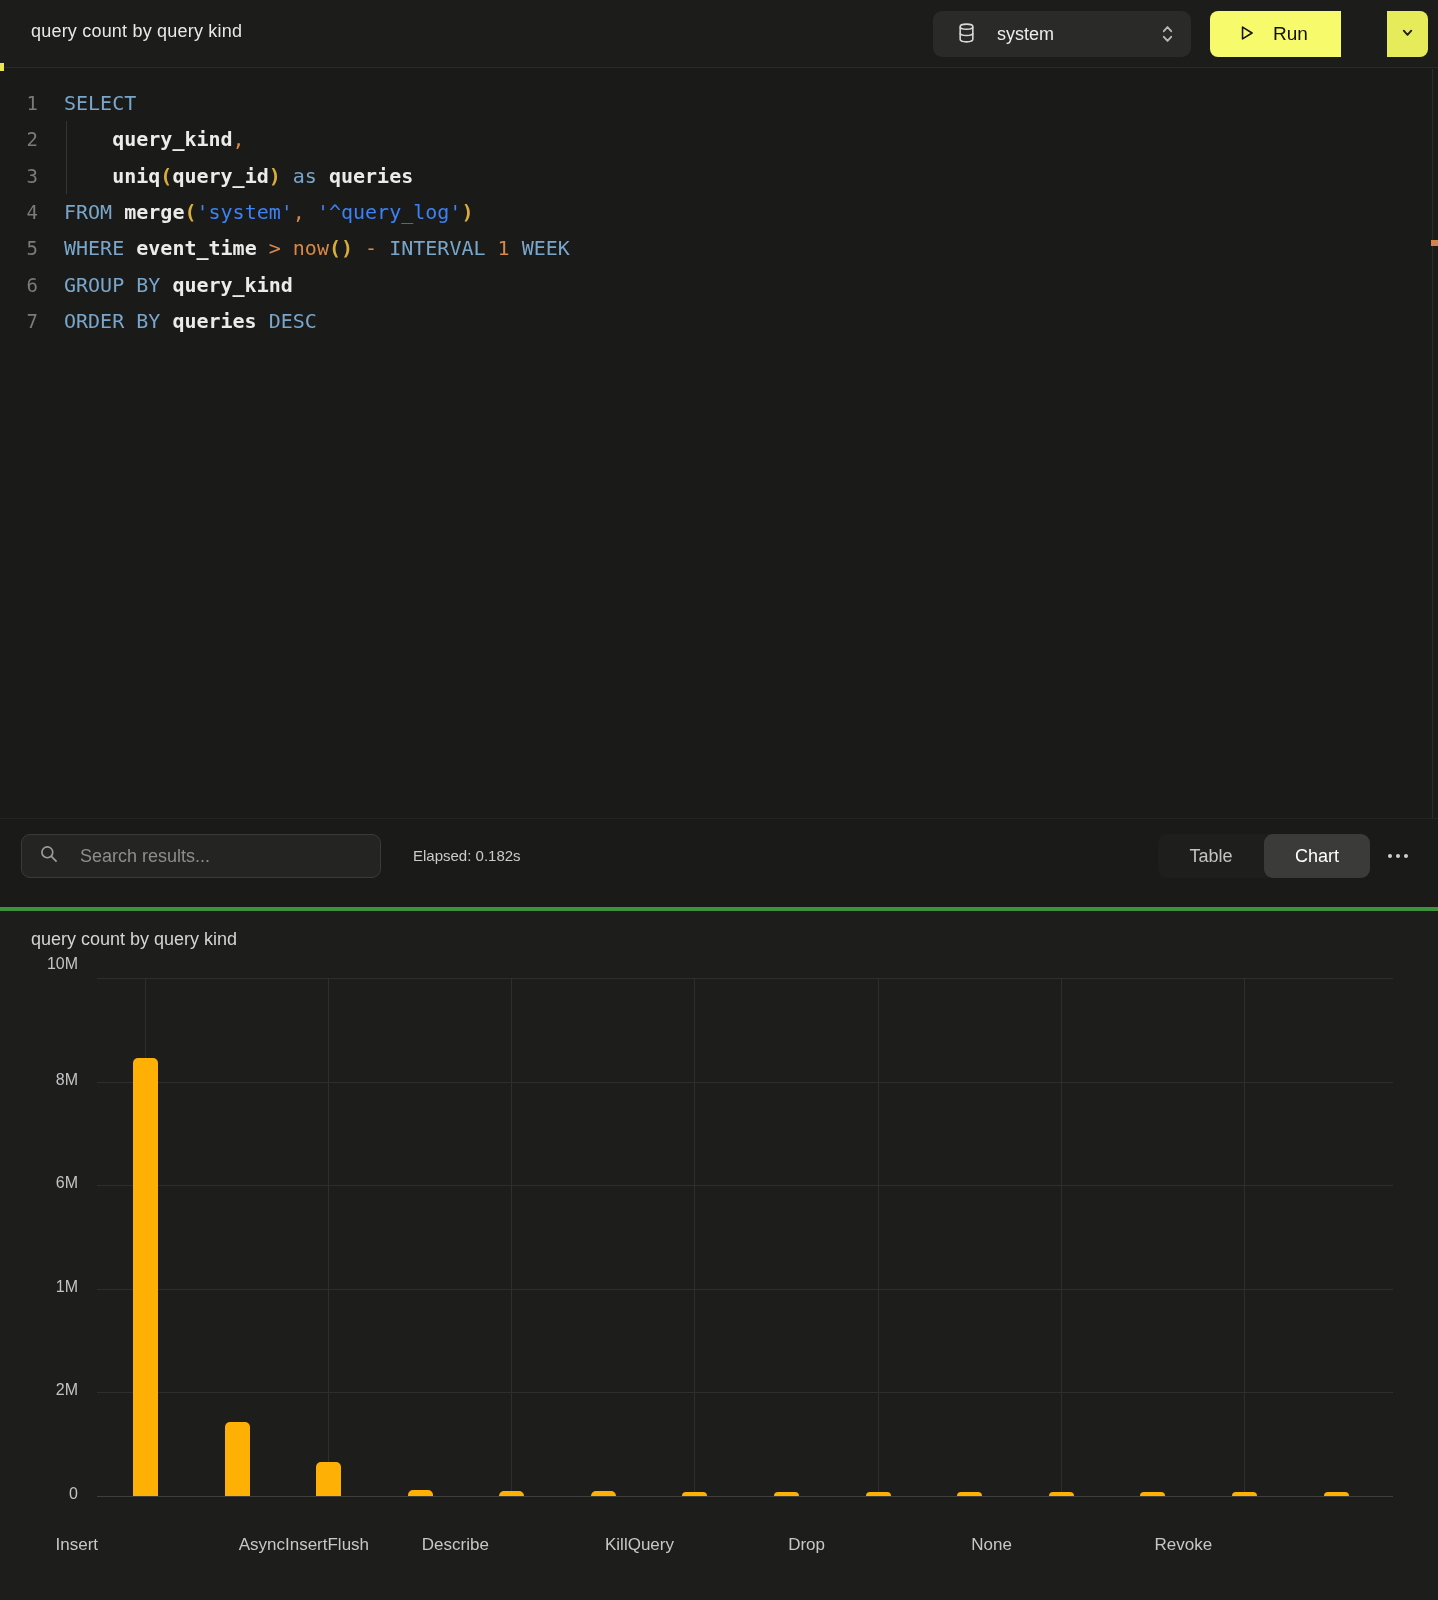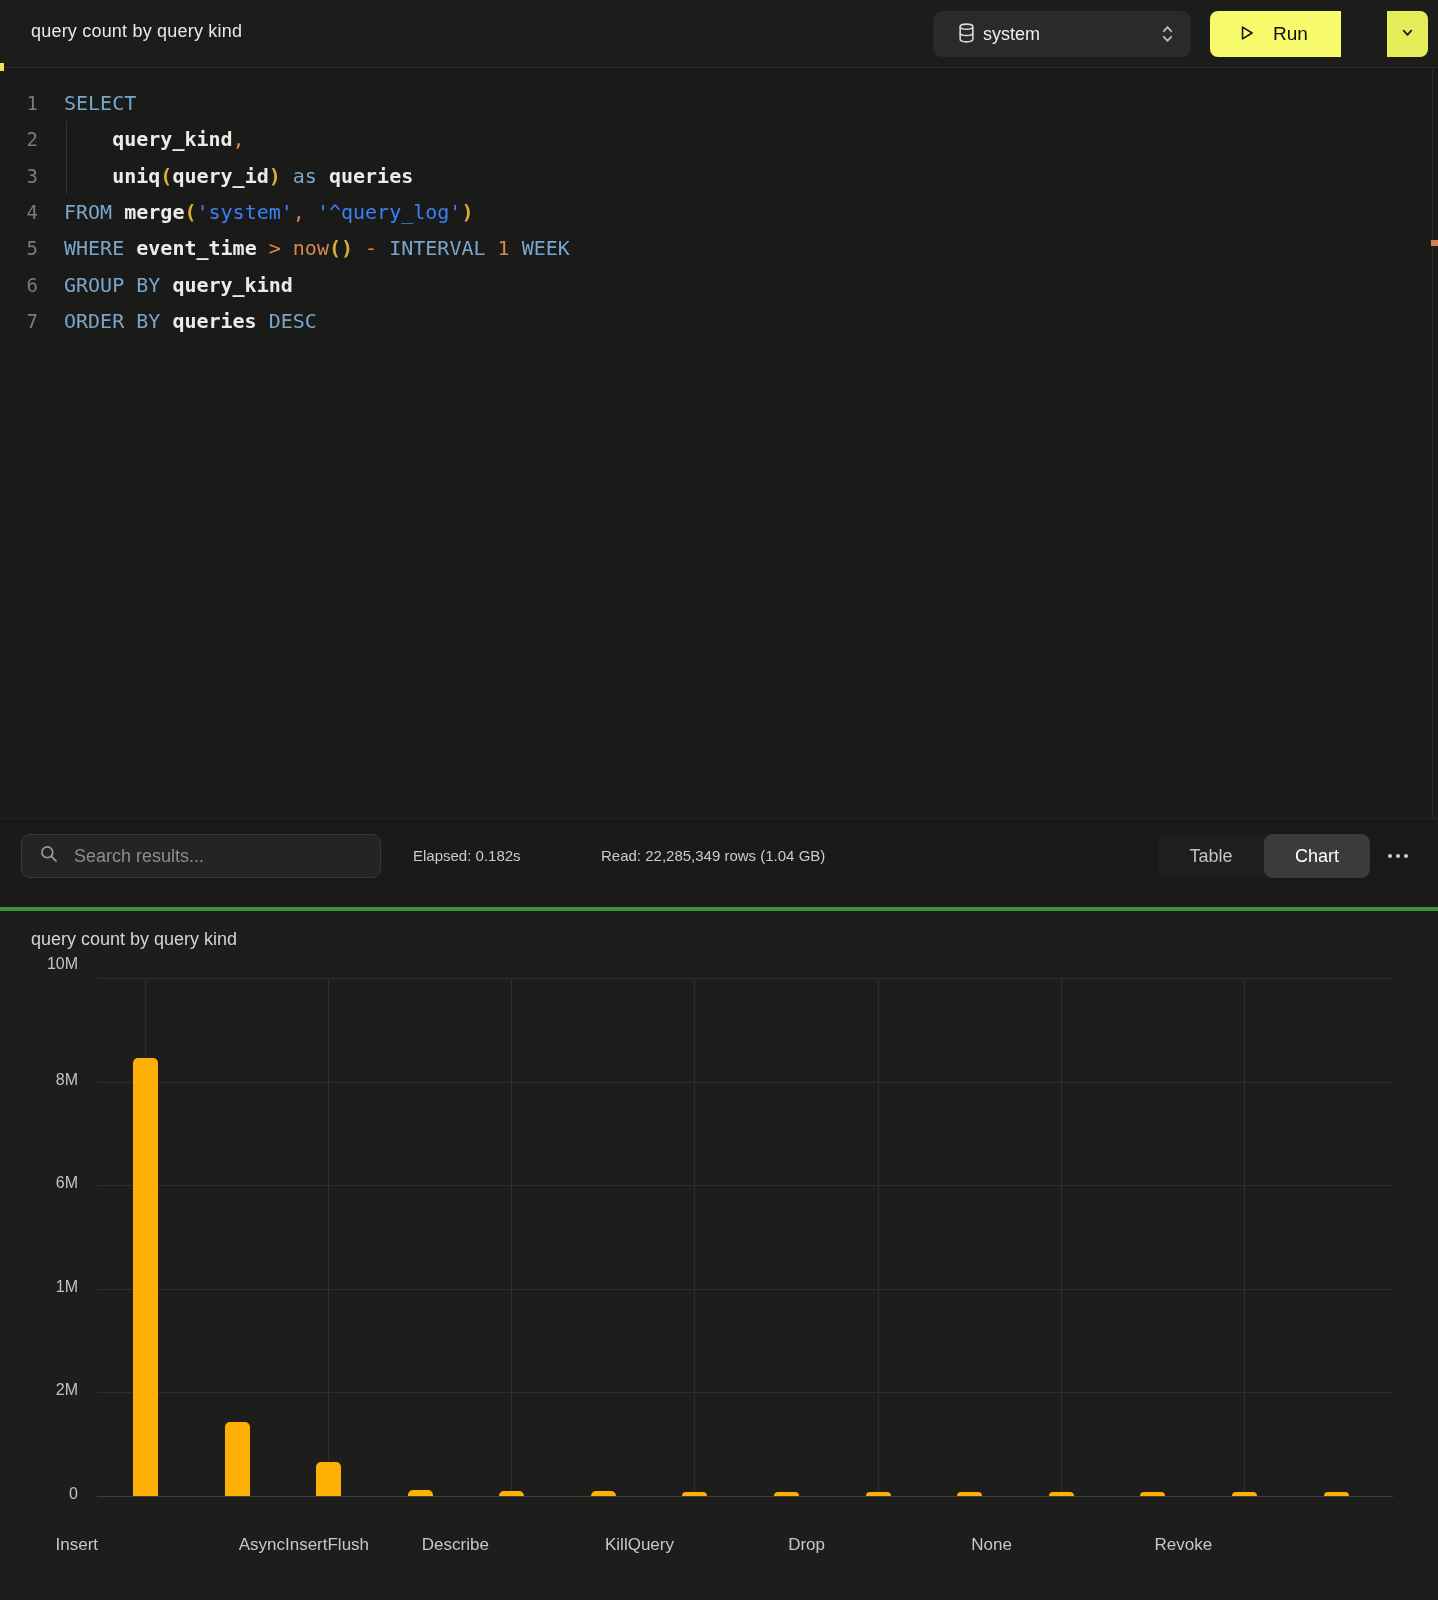--- a/index.html
+++ b/index.html
@@ -11,21 +11,21 @@
   }
 
   
   .topbar { position:absolute; top:0; left:0; width:1438px; height:68px;
             background:#1C1C1A; border-bottom:1px solid #2A2A28; }
   .page-title { position:absolute; left:31px; top:21px; font-size:18px;
                 color:#E8E8E7; letter-spacing:.2px; }
   .topbar-right { position:absolute; left:933px; top:11px; display:flex; align-items:flex-start; }
   .db-select { width:258px; height:46px; background:#2A2A28; border:none; border-radius:9px;
                display:flex; align-items:center; padding:0 16px 0 24px; cursor:pointer; }
-  .db-select .lbl { margin-left:7px; font-size:18px; color:#EDEDEC; font-family:"Liberation Sans",sans-serif; }
+  .db-select .lbl { margin-left:21px; font-size:18px; color:#EDEDEC; font-family:"Liberation Sans",sans-serif; }
   .db-select .updown { margin-left:auto; display:flex; }
   .run-group { display:flex; margin-left:19px; border-radius:8px; overflow:hidden;gap:46px; }
   .run-main { width:131px; height:46px; background:#F7FB6B; border:none; display:flex;
               align-items:center; padding-left:27px; cursor:pointer; }
   .run-main .lbl { margin-left:17px; font-size:19px; font-weight:500; color:#101010;
                    font-family:"Liberation Sans",sans-serif; }
   .run-caret { width:41px; height:46px; background:#E6EB5A; border:none; display:flex;
                align-items:center; justify-content:center; cursor:pointer; }
   .sparkle-btn { width:60px; height:46px; margin-left:21px; background:#1C1C1A;
                  border:2px solid #3A3A38; border-radius:9px; display:flex;
@@ -48,21 +48,21 @@
   .indent-guide { position:absolute; left:66px; top:52px; width:1px; height:73px; background:#35352F; }
   .right-border { position:absolute; top:69px; bottom:0; left:1432px; width:1px; background:#2B2B29; }
   .ruler-mark { position:absolute; left:1431px; top:240px; width:7px; height:6px; background:#D2824A; }
 
   
   .rtoolbar { position:absolute; top:818px; left:0; width:1438px; height:89px;
               background:#1A1A18; border-top:1px solid #242422; }
   .search { position:absolute; left:21px; top:15px; width:360px; height:44px;
             background:#242422; border:1px solid #3A3A38; border-radius:9px;
             display:flex; align-items:center; padding:0 14px 0 17px; }
-  .search input { margin-left:15px; flex:1; background:transparent; border:none; outline:none;
+  .search input { margin-left:21px; flex:1; background:transparent; border:none; outline:none;
                   font-size:18px; color:#D6D6D5; font-family:"Liberation Sans",sans-serif; }
   .search input::placeholder { color:#8D8D8B; }
   .stat { position:absolute; top:15px; height:44px; line-height:44px; font-size:15px; color:#CACBCB; }
   .stat.elapsed { left:413px; }
   .stat.read    { left:601px; }
   .viewtabs { position:absolute; left:1158px; top:15px; width:212px; height:44px;
               background:#1E1E1C; border-radius:9px; display:flex; }
   .vtab { flex:1; display:flex; align-items:center; justify-content:center;
           font-size:18px; color:#C2C3C4; border-radius:9px; cursor:pointer; }
   .vtab.active { background:#3B3B39; color:#FFFFFF; }
@@ -174,21 +174,20 @@
     <div class="search">
       <span>
         <svg width="20" height="20" viewBox="0 0 24 24" fill="none" stroke="#9C9C9A" stroke-width="2" stroke-linecap="round">
           <circle cx="10" cy="10" r="6.5"></circle>
             <line x1="15.2" y1="15.2" x2="20.5" y2="20.5"></line>
         </svg>
       </span>
       <input placeholder="Search results..." style="">
     </div>
     <div class="stat elapsed">Elapsed: 0.182s</div>
-    <div class="stat read">Read: 22,285,349 rows (1.04 GB)</div>
     <div class="viewtabs">
       <div class="vtab">Table</div>
       <div class="vtab active">Chart</div>
     </div>
     <div class="more">
         <i></i>
         <i></i>
         <i></i>
       </div>
   </section>

